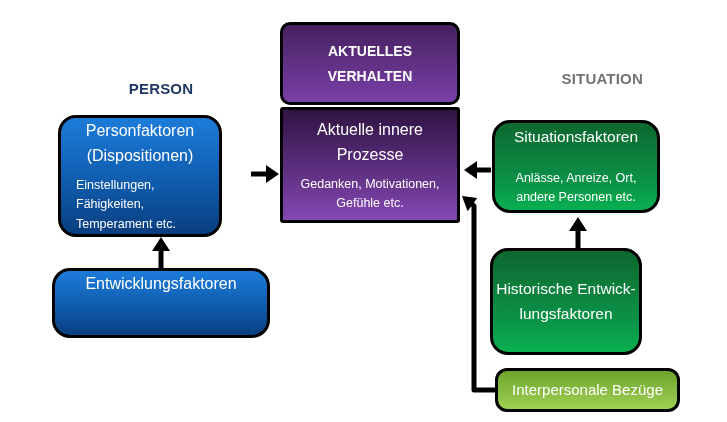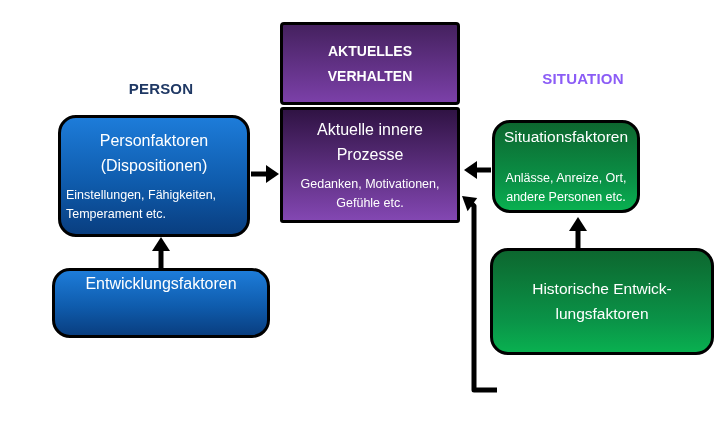--- a/index.html
+++ b/index.html
@@ -5,44 +5,44 @@
   html,body { margin:0; padding:0; background:#fff; }
   .canvas {
     position:relative; width:727px; height:422px; background:#ffffff;
     font-family:"Liberation Sans", sans-serif; overflow:hidden;
   }
   .heading {
     position:absolute; font-weight:bold; font-size:15px; text-align:center;
     letter-spacing:0.2px;
   }
   .heading-person { left:96px; top:80px; width:130px; color:#1f3864; }
-  .heading-situation { left:523px; top:70px; width:120px; color:#8b5cf6; }
+  .heading-situation { left:523px; top:70px; width:120px; color:#737373;text-align:right; }
   .box {
     position:absolute; box-sizing:border-box; border:3.5px solid #000;
     color:#fff; display:flex; flex-direction:column; align-items:center;
     justify-content:center; text-align:center;
   }
   .title { white-space:pre-line; font-size:16px; line-height:1.6; }
   .sub { white-space:pre-line; font-size:12.5px; line-height:1.55; margin-top:7px; }
   .rounded { border-radius:18px; }
   .blue   { background:linear-gradient(180deg,#1d7cd9 0%, #0f5cad 55%, #093e80 100%); }
   .green  { background:linear-gradient(180deg,#0d672f 0%, #0a9448 70%, #09b050 100%); }
   .lightgreen { background:linear-gradient(180deg,#6fa42c 0%, #9ed053 100%); border-radius:12px; }
-  .purple-a { background:linear-gradient(180deg,#45215f 0%, #7b40a8 100%); border-radius:4px; }
+  .purple-a { background:linear-gradient(180deg,#45215f 0%, #7b40a8 100%); border-radius:10px; }
   .purple-b { background:linear-gradient(180deg,#301344 0%, #8347b2 100%); border-radius:3px; }
 
-  .box-personfaktoren { left:58px; top:115px; width:192px; height:122px; }
-  .box-personfaktoren .sub { text-align:left; align-self:flex-start; padding-left:5px; }
+  .box-personfaktoren { left:58px; top:115px; width:164px; height:122px; }
+  .box-personfaktoren .sub { text-align:left; align-self:flex-start; padding-left:15px; }
   .box-entwicklung { left:52px; top:268px; width:218px; height:70px;justify-content:space-between; }
   .box-aktuelles { left:280px; top:22px; width:180px; height:83px; }
   .box-aktuelles .title { font-size:14px; font-weight:bold; line-height:1.75; }
   .box-prozesse { left:280px; top:107px; width:180px; height:116px; }
-  .box-situationsfaktoren { left:492px; top:120px; width:148px; height:93px;gap:12px; }
+  .box-situationsfaktoren { left:492px; top:120px; width:168px; height:93px;gap:12px; }
   .box-situationsfaktoren .title { font-size:15.5px; }
-  .box-historisch { left:490px; top:248px; width:224px; height:107px; }
+  .box-historisch { left:490px; top:248px; width:152px; height:107px; }
   .box-historisch .title { font-size:15.5px; line-height:1.55; }
   .box-interpersonal { left:495px; top:368px; width:185px; height:44px; }
   .box-interpersonal .title { font-size:15px; }
 
   svg.arrows { position:absolute; left:0; top:0; pointer-events:none; }
 </style>
 </head>
 <body>
 
 <div class="canvas">
@@ -78,20 +78,23 @@
     <div class="title">Situationsfaktoren</div>
     <div class="sub">Anlässe, Anreize, Ort,
 andere Personen etc.</div>
   </div>
 
   <div class="box green rounded box-historisch">
     <div class="title">Historische Entwick-
 lungsfaktoren</div>
   </div>
 
+  <div class="box lightgreen box-interpersonal">
+    <div class="title">Interpersonale Bezüge</div>
+  </div>
 
   <svg class="arrows" width="727" height="422" viewBox="0 0 727 422">
 
     <g>
       <line x1="251" y1="174" x2="266" y2="174" stroke="#000" stroke-width="5"></line>
       <polygon points="266,165 266,183 279,174" fill="#000"></polygon>
     </g>
 
     <g>
       <line x1="161" y1="269" x2="161" y2="251" stroke="#000" stroke-width="5"></line>

